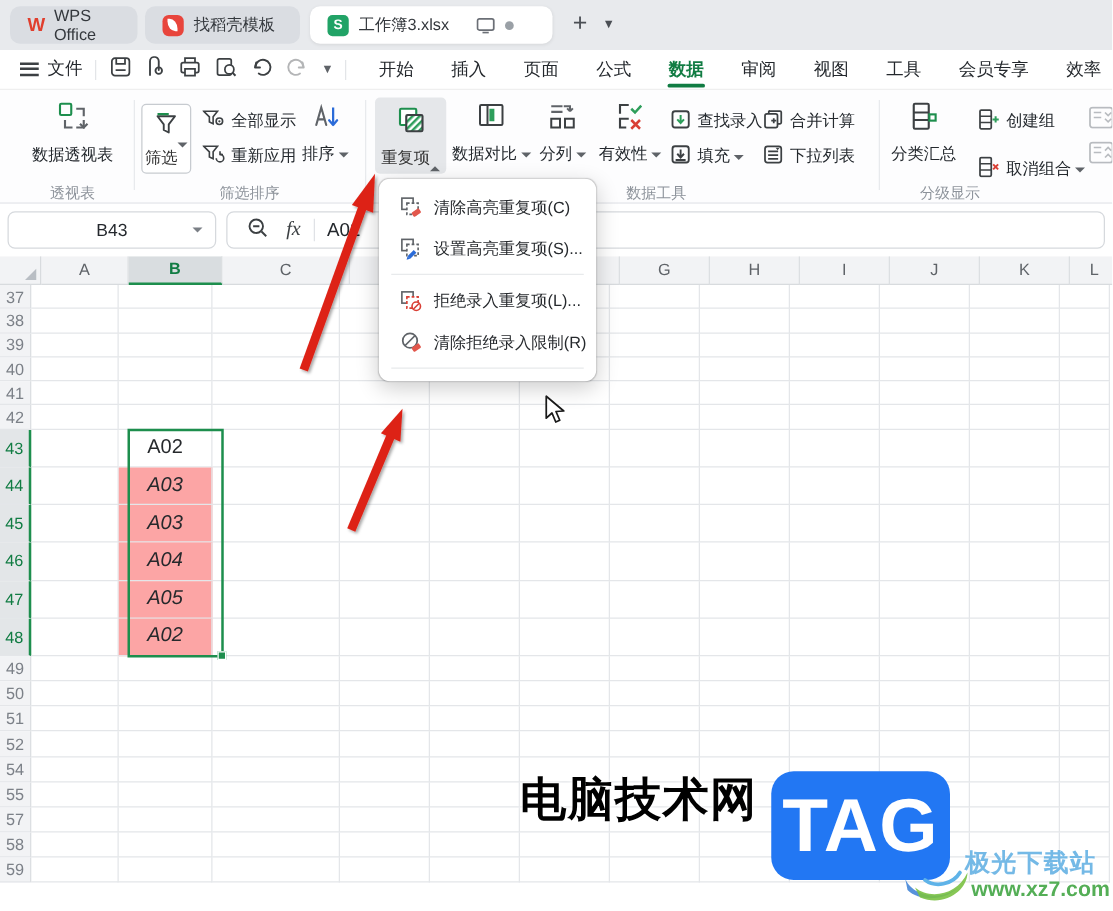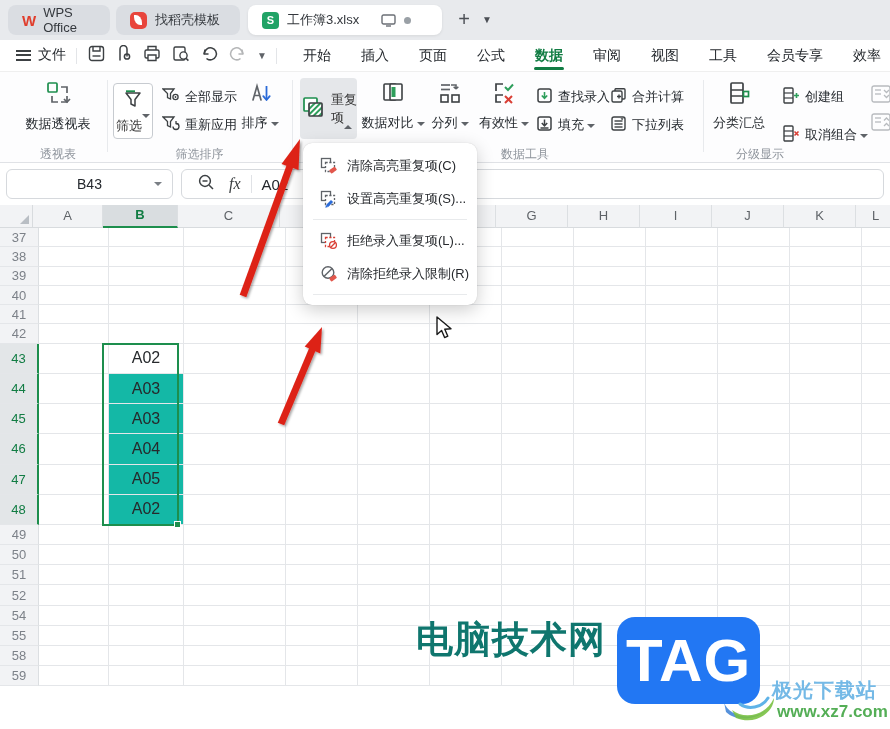--- a/index.html
+++ b/index.html
@@ -37,62 +37,62 @@
   
   .ribbon { position:absolute; left:0; top:72px; width:890px; height:91px; background:#fdfdfe; border-bottom:1px solid #e0e2e6; }
   .rsep { position:absolute; top:8px; width:1px; height:72px; background:#e8eaed; }
   .grp-label { position:absolute; top:74px; font-size:12px; color:#8d939b; text-align:center; }
   .rbig { position:absolute; top:8px; display:flex; flex-direction:column; align-items:center; gap:5px; }
   .rbig .lbl, .rsmall .lbl { font-size:13px; color:#24292e; white-space:nowrap; display:flex; align-items:center; gap:3px; }
   .rsmall { position:absolute; display:flex; align-items:center; gap:5px; font-size:13px; color:#24292e; white-space:nowrap; }
   .caret-d { width:0; height:0; border-left:4px solid transparent; border-right:4px solid transparent; border-top:4px solid #5f6368; margin-top:2px; }
   .caret-u { width:0; height:0; border-left:4px solid transparent; border-right:4px solid transparent; border-bottom:4px solid #5f6368; margin-bottom:2px; }
   .btn-filter { position:absolute; left:113px; top:11px; width:40px; height:56px; border:1px solid #c7cbd0; border-radius:4px; background:#fff; display:flex; flex-direction:column; align-items:center; justify-content:center; gap:4px; }
-  .btn-dup { position:absolute; left:300px; top:6px; width:57px; height:61px; background:#e5e7ea; border-radius:4px; display:flex; align-items:center; justify-content:center; gap:5px; }
+  .btn-dup { position:absolute; left:300px; top:6px; width:57px; height:61px; background:#e5e7ea; border-radius:4px; display:flex; flex-direction:column; align-items:center; justify-content:center; gap:5px; }
   .part-ic { position:absolute; opacity:.55; }
 
   
   .fbar { position:absolute; left:0; top:163px; width:890px; height:42px; background:#fff; }
   .namebox { position:absolute; left:6px; top:6px; width:167px; height:30px; border:1px solid #d6d9dd; border-radius:6px; display:flex; align-items:center; justify-content:center; font-size:14px; color:#24282d; }
   .namebox .chev { position:absolute; right:10px; top:12px; width:0; height:0; border-left:4px solid transparent; border-right:4px solid transparent; border-top:4px solid #7a7f85; }
   .fxbox { position:absolute; left:181px; top:6px; width:703px; height:30px; border:1px solid #d6d9dd; border-radius:6px; display:flex; align-items:center; }
   .fx { font-family:"Liberation Serif","DejaVu Serif",serif; font-style:italic; font-size:16px; color:#3c4043; margin:0 10px 0 14px; }
   .fx-div { width:1px; height:18px; background:#e0e2e6; margin-right:10px; }
   .fx-content { font-size:15px; color:#24282d; }
 
   
   .grid { position:absolute; left:0; top:205px; width:890px; height:524px; overflow:hidden; background:#fff; }
   .g-hdr-row { display:flex; height:23px; }
   .g-corner { width:33px; height:23px; background:#f2f3f5; border-right:1px solid #d8dbde; border-bottom:1px solid #d8dbde; position:relative; flex:none; }
   .g-corner .tri { position:absolute; right:3px; bottom:3px; width:0; height:0; border-left:9px solid transparent; border-bottom:9px solid #b9bec4; }
   .g-col-hdr { height:23px; background:#f2f3f5; border-right:1px solid #dcdfe2; border-bottom:1px solid #d8dbde; text-align:center; line-height:22px; font-size:13px; color:#5f6368; flex:none; }
   .g-col-hdr.sel { background:#d9dde0; color:#117c43; font-weight:bold; border-bottom:2px solid #1d8e4d; line-height:20px; }
   .g-row { display:flex; }
-  .g-row-hdr { width:39px; background:#f2f3f5; border-right:1px solid #dcdfe2; border-bottom:1px solid #e4e6e9; text-align:center; font-size:13px; color:#7c8188; flex:none; display:flex; align-items:center; justify-content:center; }
+  .g-row-hdr { width:25px; background:#f2f3f5; border-right:1px solid #dcdfe2; border-bottom:1px solid #e4e6e9; text-align:center; font-size:13px; color:#7c8188; flex:none; display:flex; align-items:center; justify-content:center; }
   .g-row-hdr.sel { background:#e3e6e8; color:#117c43; border-right:2px solid #1d8e4d; }
   .g-cell { border-right:1px solid #e4e6e9; border-bottom:1px solid #e4e6e9; flex:none; display:flex; align-items:center; justify-content:center; font-size:16px; color:#26292c; }
-  .g-cell.sel-cell { background:#14b8a6; }
+  .g-cell.sel-cell { background:#fca5a5;font-style:italic; }
   .g-cell.active-cell { background:#fff; }
   .sel-overlay { position:absolute; left:102px; top:138px; width:77px; height:183px; border:2px solid #1d8e4d; pointer-events:none; }
   .sel-handle { position:absolute; right:-4px; bottom:-4px; width:7px; height:7px; background:#1d8e4d; border:1px solid #fff; }
 
   
   .popup { position:absolute; left:303px; top:143px; width:174px; background:#fff; border-radius:9px; box-shadow:0 5px 18px rgba(0,0,0,.2), 0 0 1px rgba(0,0,0,.2); padding:6px 0; z-index:30; }
   .pm-item { height:33px; display:flex; align-items:center; gap:9px; padding:0 12px; margin:0 5px; border-radius:5px; font-size:13px; color:#26292d; white-space:nowrap; }
   .pm-item.hl { background:#ebedef; }
   .pm-sep { height:1px; background:#e8eaec; margin:4px 10px; }
   .pm-ic { width:18px; height:18px; flex:none; }
 
   
   .arrows { position:absolute; left:0; top:0; z-index:40; pointer-events:none; }
   .cursor { position:absolute; left:436px; top:316px; z-index:50; pointer-events:none; }
 
   
   .wm { position:absolute; z-index:20; pointer-events:none; }
-  .wm-name { left:416px; top:615px; font-size:37px; font-weight:bold; color:#0f766e; letter-spacing:1px; text-shadow:0 0 3px #fff,0 0 6px #fff; }
+  .wm-name { left:416px; top:615px; font-size:37px; font-weight:bold; color:#000000; letter-spacing:1px; text-shadow:0 0 3px #fff,0 0 6px #fff; }
   .wm-url { left:417px; top:668px; font-family:"Liberation Serif","DejaVu Serif",serif; font-size:29px; font-weight:bold; color:#2053c5; text-shadow:0 0 3px #fff; }
   .wm-tag { left:617px; top:617px; width:143px; height:87px; background:#2277f3; border-radius:18px; display:flex; align-items:center; justify-content:center; color:#fff; font-size:60px; font-weight:bold; letter-spacing:1px; }
   .wm-swirl { left:718px; top:664px; }
   .wm-dl { left:772px; top:677px; font-size:20px; font-weight:bold; color:#74b9e6; letter-spacing:1px; text-shadow:0 0 2px #fff; }
   .wm-dlurl { left:777px; top:702px; font-size:17px; font-weight:bold; color:#54ae56; text-shadow:0 0 2px #fff; }
 </style>
 </head>
 <body>
 
 <div class="app">
@@ -671,20 +671,35 @@
         <div class="g-cell" style="width: 72px;"></div>
         <div class="g-cell" style="width: 72px;"></div>
         <div class="g-cell" style="width: 72px;"></div>
         <div class="g-cell" style="width: 72px;"></div>
         <div class="g-cell" style="width: 72px;"></div>
         <div class="g-cell" style="width: 72px;"></div>
         <div class="g-cell" style="width: 72px;"></div>
         <div class="g-cell" style="width: 40px;"></div>
       </div>
       <div class="g-row" style="height: 20.2px;">
+        <div class="g-row-hdr">57</div>
+        <div class="g-cell" style="width: 70px;"></div>
+        <div class="g-cell" style="width: 75px;"></div>
+        <div class="g-cell" style="width: 102px;"></div>
+        <div class="g-cell" style="width: 72px;"></div>
+        <div class="g-cell" style="width: 72px;"></div>
+        <div class="g-cell" style="width: 72px;"></div>
+        <div class="g-cell" style="width: 72px;"></div>
+        <div class="g-cell" style="width: 72px;"></div>
+        <div class="g-cell" style="width: 72px;"></div>
+        <div class="g-cell" style="width: 72px;"></div>
+        <div class="g-cell" style="width: 72px;"></div>
+        <div class="g-cell" style="width: 40px;"></div>
+      </div>
+      <div class="g-row" style="height: 20.2px;">
         <div class="g-row-hdr">58</div>
         <div class="g-cell" style="width: 70px;"></div>
         <div class="g-cell" style="width: 75px;"></div>
         <div class="g-cell" style="width: 102px;"></div>
         <div class="g-cell" style="width: 72px;"></div>
         <div class="g-cell" style="width: 72px;"></div>
         <div class="g-cell" style="width: 72px;"></div>
         <div class="g-cell" style="width: 72px;"></div>
         <div class="g-cell" style="width: 72px;"></div>
         <div class="g-cell" style="width: 72px;"></div>

